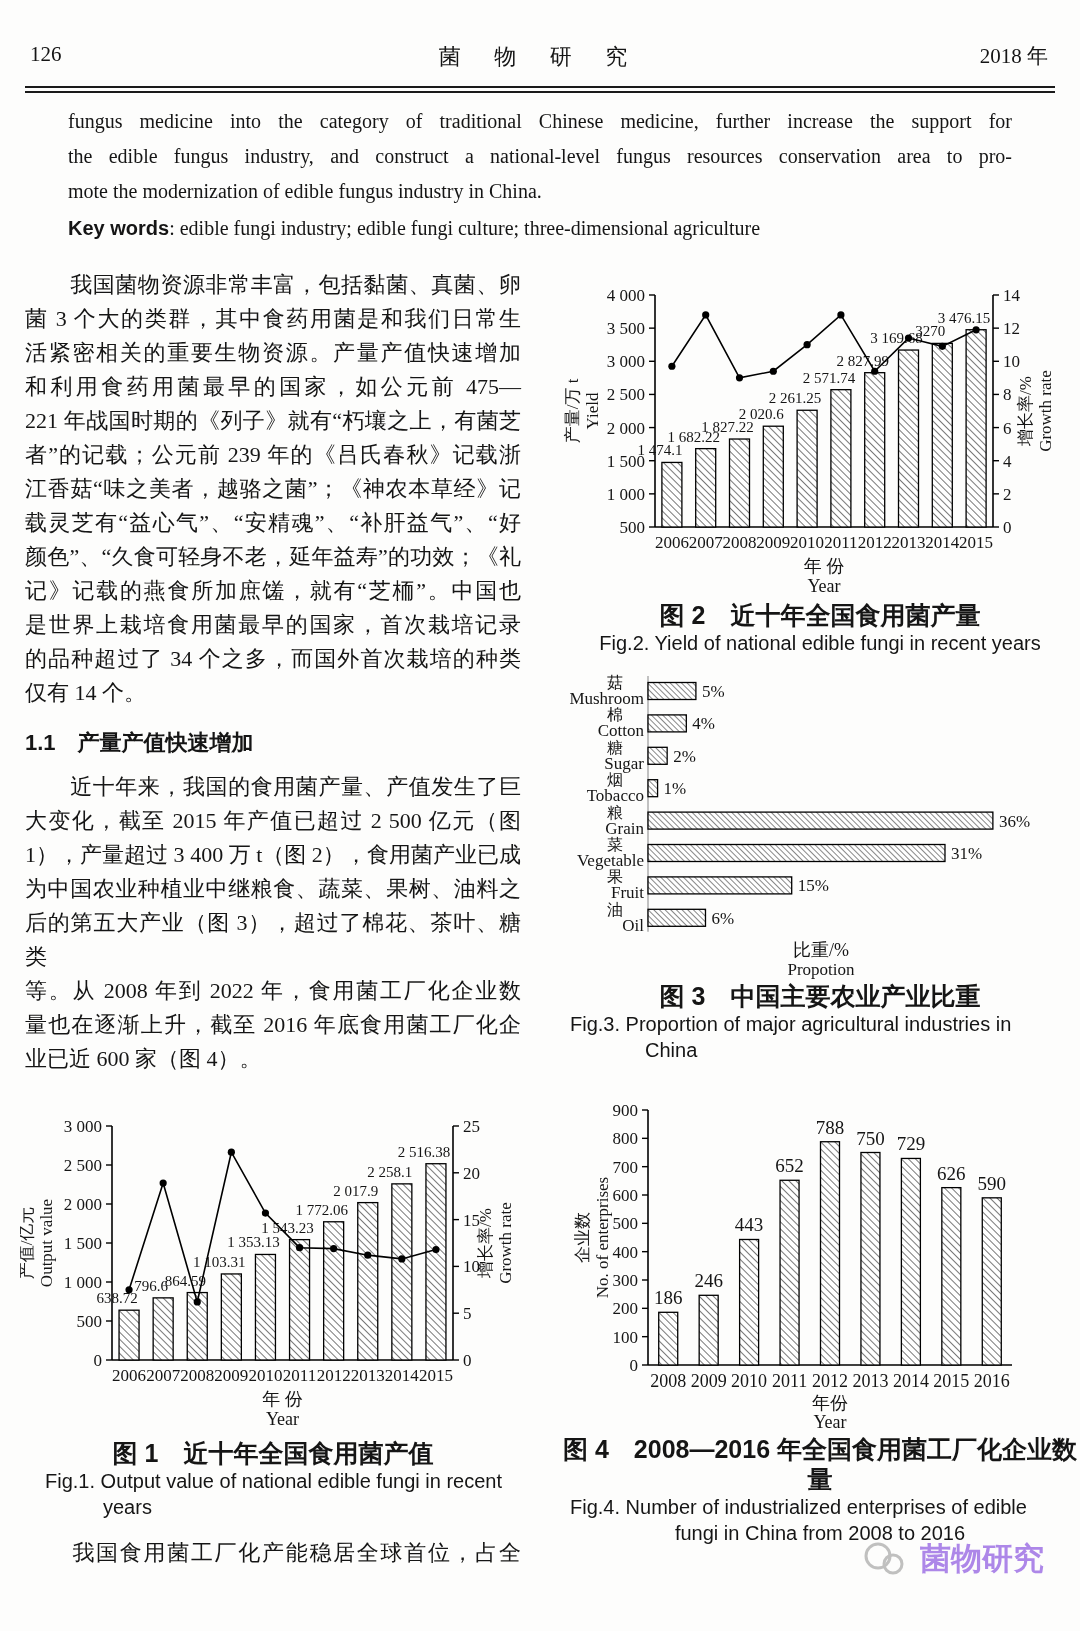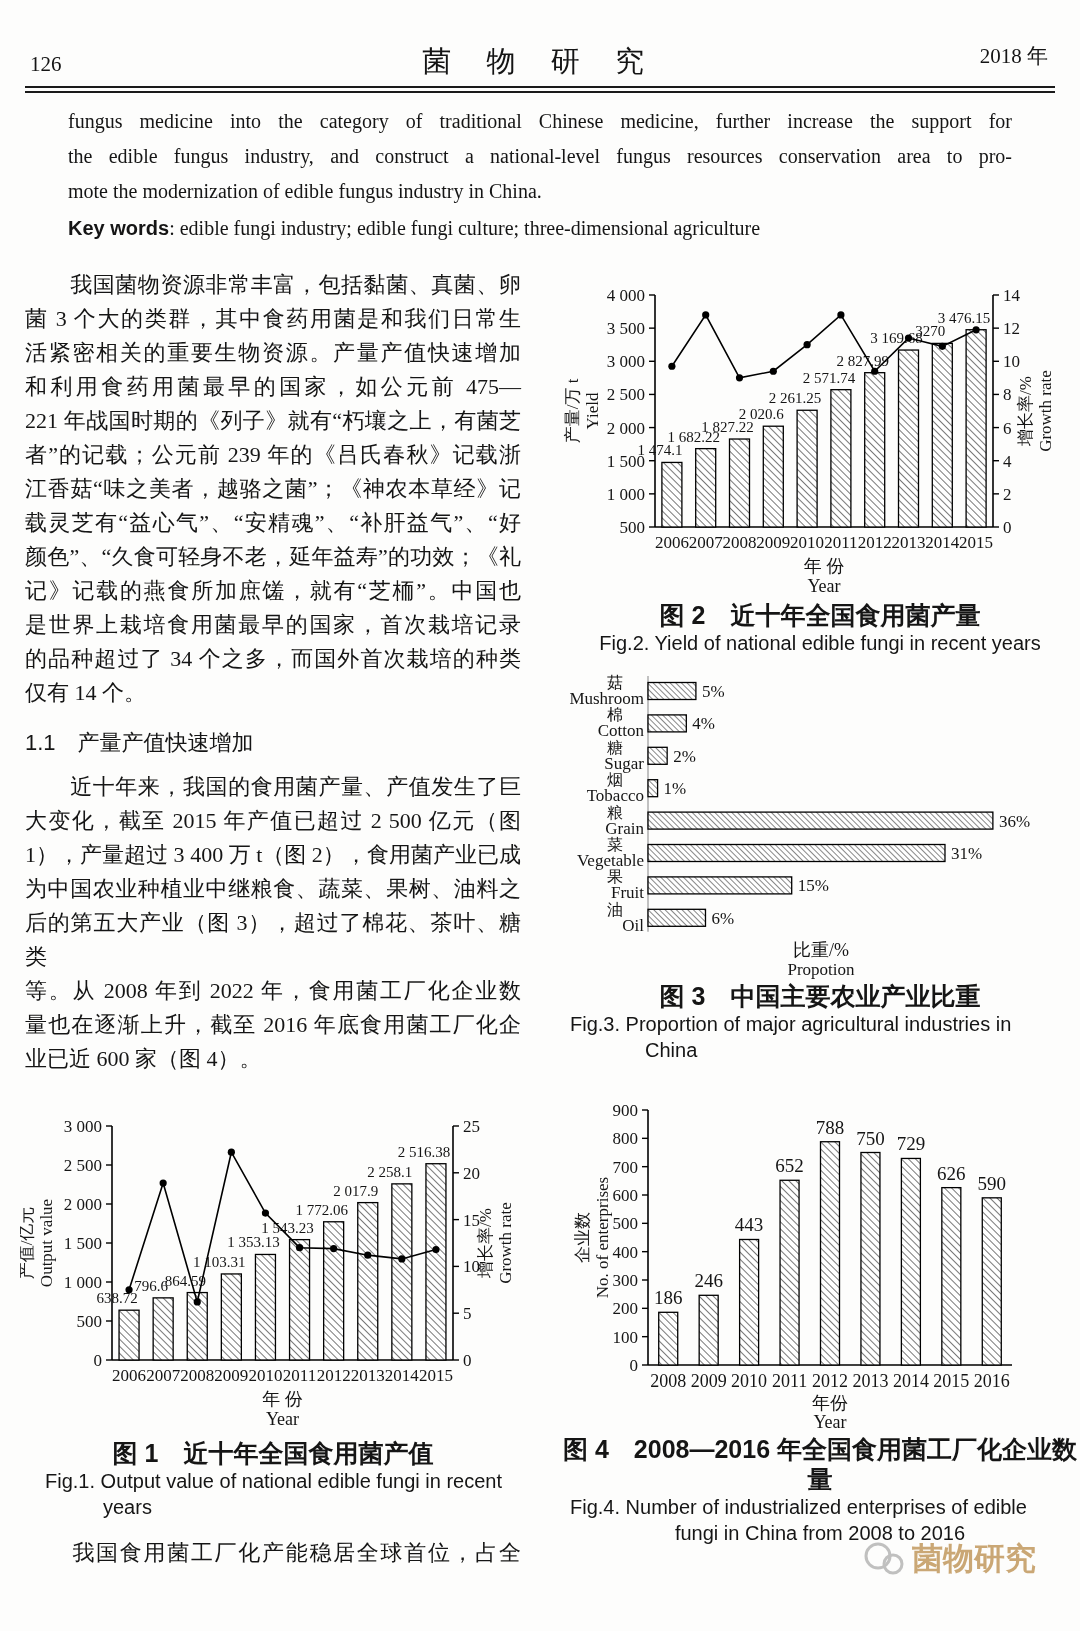--- a/index.html
+++ b/index.html
@@ -1,55 +1,55 @@
 <!DOCTYPE html>
 <html><head>
 <meta charset="utf-8">
 <style>
   html,body{margin:0;padding:0;background:#e8e8e8;}
   .page{position:relative;width:1080px;height:1631px;background:#fdfdfc;margin:0 auto;
         font-family:"Liberation Serif","DejaVu Serif",serif;color:#151515;overflow:hidden;}
   
-  .hdr-pageno{position:absolute;left:30px;top:52px;font-size:21px;}
-  .hdr-title{position:absolute;left:0;right:0;top:42px;text-align:center;font-size:29px;letter-spacing:14px;}
+  .hdr-pageno{position:absolute;left:30px;top:42px;font-size:21px;}
+  .hdr-title{position:absolute;left:0;right:0;top:42px;text-align:center;font-size:22px;letter-spacing:14px;}
   .hdr-year{position:absolute;right:32px;top:42px;font-size:21px;}
   .rule{position:absolute;left:25px;right:25px;height:2px;background:#1a1a1a;}
   .rule.r1{top:86px;}
   .rule.r2{top:91px;}
   
   .abstract{position:absolute;left:68px;top:104px;width:944px;font-size:20px;line-height:35px;}
   .kw-line{margin-top:2px;font-size:20px;}
   .kw{font-family:"Liberation Sans","DejaVu Sans",sans-serif;font-weight:bold;}
   
   .col-left{position:absolute;left:25px;top:268px;width:496px;}
   .col-right{position:absolute;left:560px;top:268px;width:520px;}
   .cjk{font-size:22px;line-height:34px;}
   .just{text-align:justify;text-align-last:justify;}
   h1.sec{font-family:"Liberation Sans","DejaVu Sans",sans-serif;font-size:25px;font-weight:bold;
          margin:22px 0 0 0;line-height:36px;}
-  h2.sec{font-family:"Liberation Sans","DejaVu Sans",sans-serif;font-size:22px;font-weight:normal;
+  h2.sec{font-family:"Liberation Sans","DejaVu Sans",sans-serif;font-size:22px;font-weight:bold;
          margin:18px 0 0 0;line-height:30px;}
   .para2{margin-top:12px;}
   .chart{display:block;}
   .chart.f1{margin-top:30px;margin-left:-5px;}
   .chart.f3{margin-top:8px;}
   .chart.f4{margin-top:24px;}
   .cap-cn{font-family:"Liberation Sans","DejaVu Sans",sans-serif;font-weight:bold;font-size:25px;
           text-align:center;line-height:30px;margin-top:2px;}
   .cap-en{font-family:"Liberation Sans","DejaVu Sans",sans-serif;font-size:20px;line-height:26px;}
   .cap-en.c{text-align:center;}
   .cap-en.ind1{margin-left:20px;}
   .cap-en.ind2{margin-left:78px;}
   .cap-en.ind3{margin-left:10px;}
   .cap-en.ind4{margin-left:85px;}
   .closing{margin-top:16px;}
   .closing-r{margin-top:30px;}
   
-  .watermark{position:absolute;left:862px;top:1538px;display:flex;align-items:center;gap:8px;
-             opacity:.55;color:#a16207;font-family:"Liberation Sans","DejaVu Sans",sans-serif;
+  .watermark{position:absolute;left:862px;top:1538px;display:flex;align-items:center;gap:16px;
+             opacity:.55;color:#6d28d9;font-family:"Liberation Sans","DejaVu Sans",sans-serif;
              font-size:31px;font-weight:bold;pointer-events:none;}
 </style>
 </head>
 <body>
 
 <div class="page">
 
   <div class="hdr-pageno">126</div>
   <div class="hdr-title">菌 物 研 究</div>
   <div class="hdr-year">2018 年</div>

